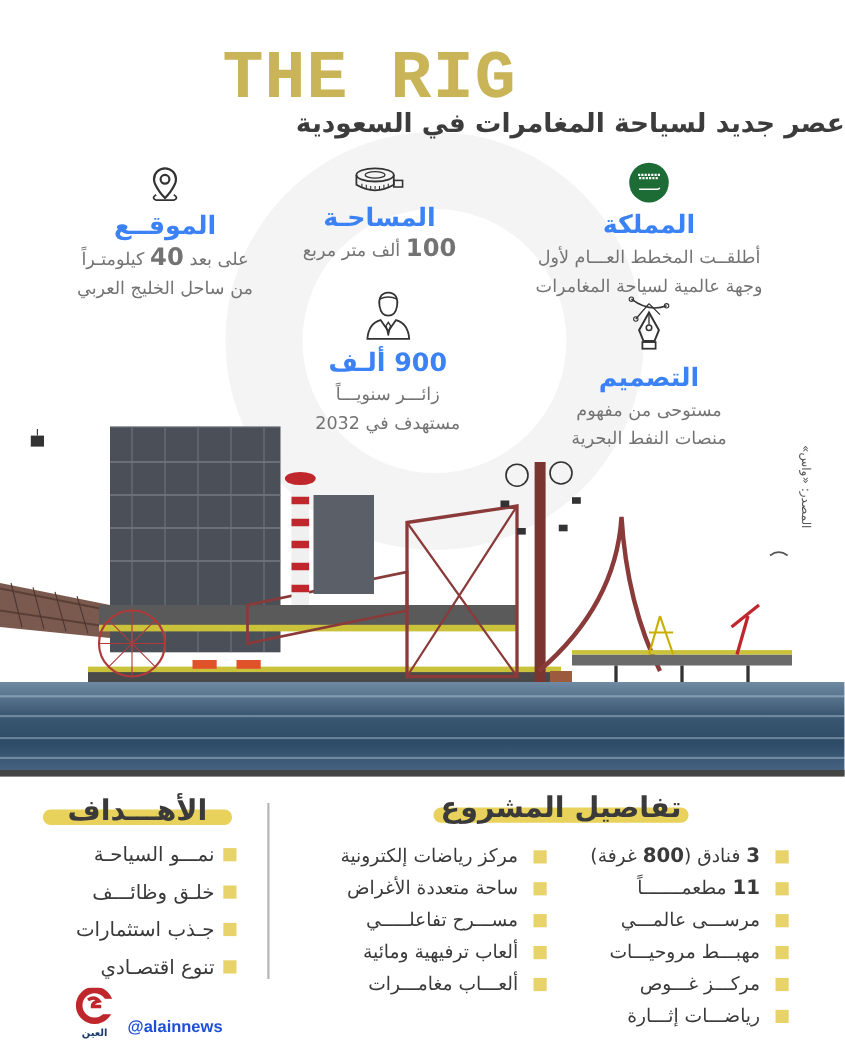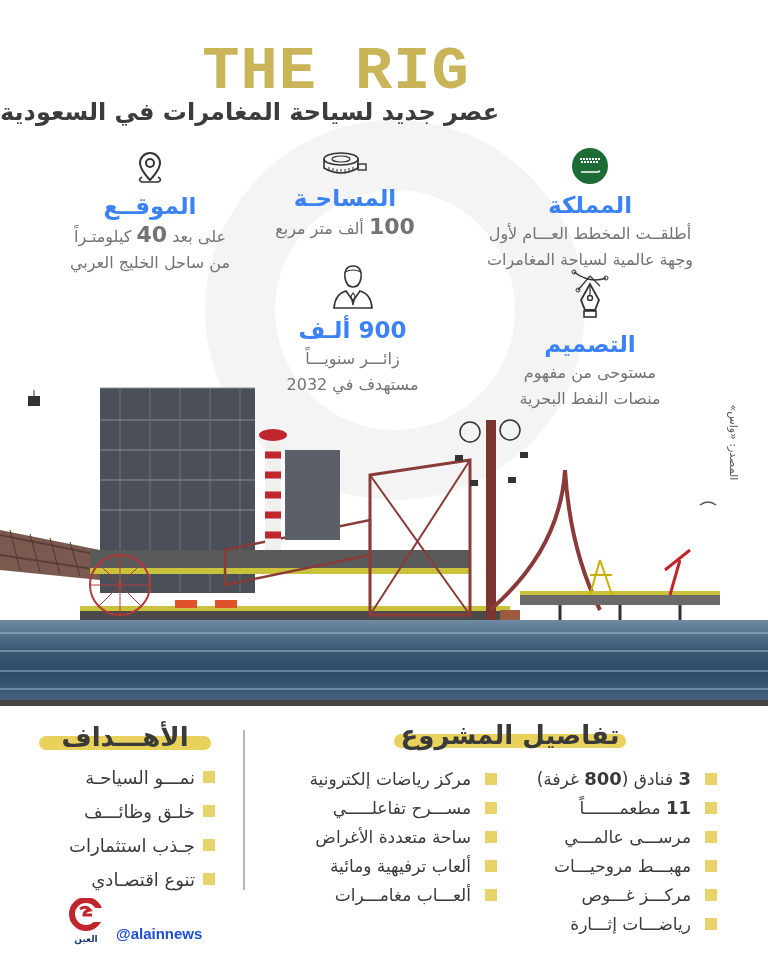--- a/index.html
+++ b/index.html
@@ -8,21 +8,21 @@
 
   .page { position: relative; width: 768px; height: 960px; background: #ffffff; overflow: hidden; }
 
   
   .watermark { position: absolute; left: 205px; top: 120px; width: 380px; height: 380px; border-radius: 50%;
     border: 70px solid #f3f3f3; opacity: 0.9; }
   .watermark-cut { position: absolute; left: 360px; top: 260px; width: 140px; height: 80px; background: #ffffff; }
 
   .title { position: absolute; top: 36px; left: 0; width: 672px; text-align: center;
     font-family: Liberation Mono, monospace; font-weight: bold; font-size: 62px; letter-spacing: 1px; color: #c9b458; }
-  .subtitle { position: absolute; top: 98px; left: 0; width: 768px; text-align: left; direction: rtl;
+  .subtitle { position: absolute; top: 98px; left: 0; width: 768px; text-align: right; direction: rtl;
     font-weight: bold; font-size: 24px; color: #3c3c3c; }
 
   .feature { position: absolute; text-align: center; direction: rtl; }
   .feature .icon { display: block; margin: 0 auto 4px auto; }
   .feature .ftitle { display: block; font-weight: bold; font-size: 23px; color: #3b82f6; line-height: 32px; }
   .feature .fline { display: block; font-size: 16px; color: #737373; line-height: 26px; }
   .feature .fline b, .feature .big { font-weight: bold; font-size: 22px; }
 
   .f-kingdom { left: 465px; top: 147px; width: 250px; }
   .f-area { left: 250px; top: 150px; width: 190px; }
@@ -244,25 +244,25 @@
     </li>
   </ul>
 
   <ul class="list list-details-l">
     <li>
       <span class="sq"></span>
       <span>مركز رياضات إلكترونية</span>
     </li>
     <li>
       <span class="sq"></span>
+      <span>ساحة متعددة الأغراض</span>
+    </li>
+    <li>
+      <span class="sq"></span>
       <span>مســـرح تفاعلـــــي</span>
-    </li>
-    <li>
-      <span class="sq"></span>
-      <span>ساحة متعددة الأغراض</span>
     </li>
     <li>
       <span class="sq"></span>
       <span>ألعاب ترفيهية ومائية</span>
     </li>
     <li>
       <span class="sq"></span>
       <span>ألعـــاب مغامـــرات</span>
     </li>
   </ul>

